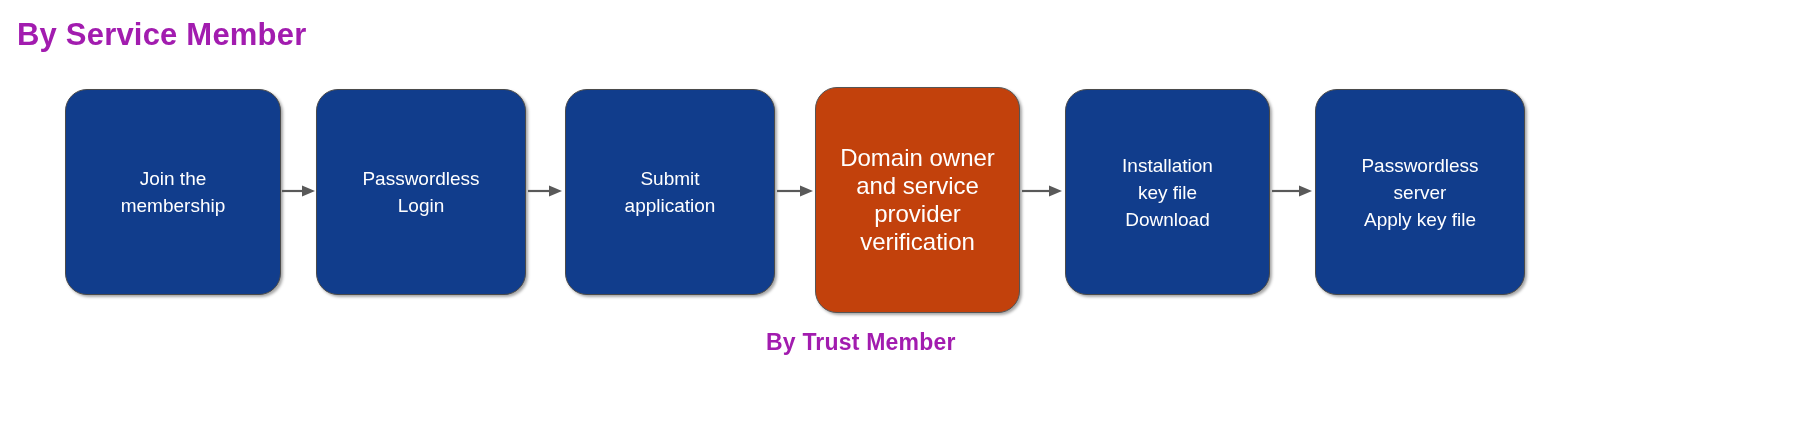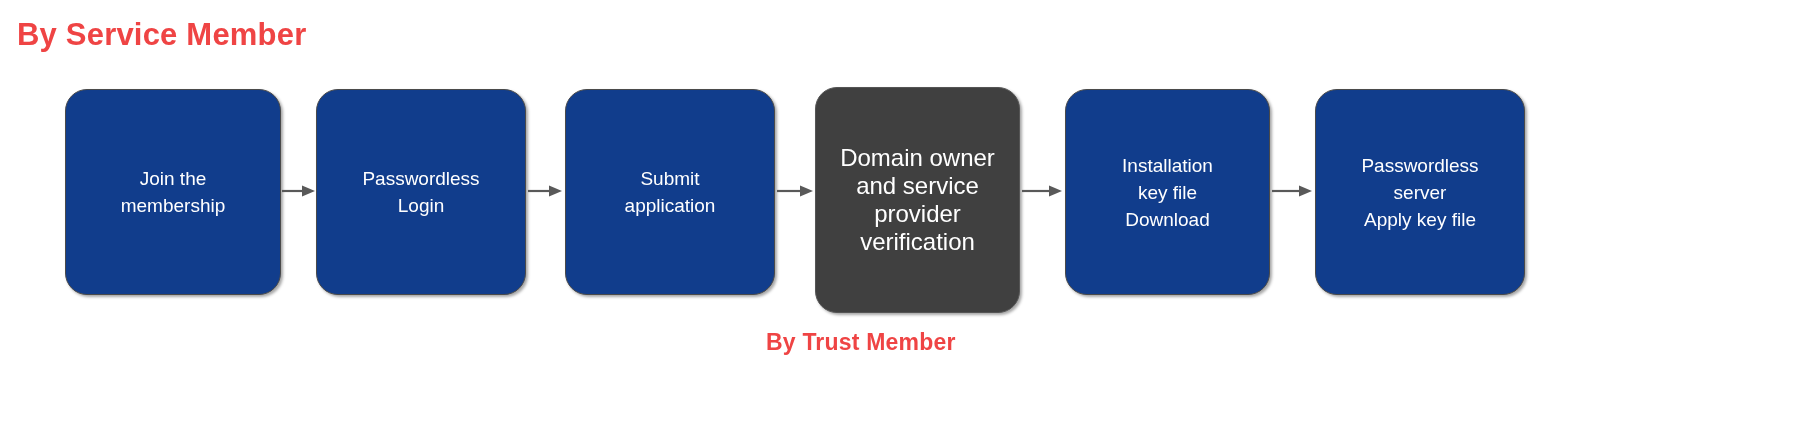--- a/index.html
+++ b/index.html
@@ -18,21 +18,21 @@
     width: 1794px;
     height: 441px;
     background: #ffffff;
     overflow: hidden;
   }
 
   
   .section-title {
     position: absolute;
     font-weight: bold;
-    color: #ef4444;
+    color: #a21caf;
     letter-spacing: 0.2px;
     white-space: nowrap;
   }
   #title-top {
     left: 17px;
     top: 15px;
     font-size: 31px;
     line-height: 40px;
   }
   #title-bottom {
@@ -65,21 +65,21 @@
     padding: 6px 10px;
     white-space: pre-line;
     border: 1.4px solid #555555;
     box-shadow: 2px 2px 3px rgba(0,0,0,0.35);
   }
   .node.dark {
     background: #113D8C;
     border-color: #4a4a4a;
   }
   .node.light {
-    background: #404040;
+    background: #c2410c;
     border-color: #555555;
     justify-content: center;
   }
 
   .node-label {
     display: block;
     white-space: pre-line;
   }
 
   

